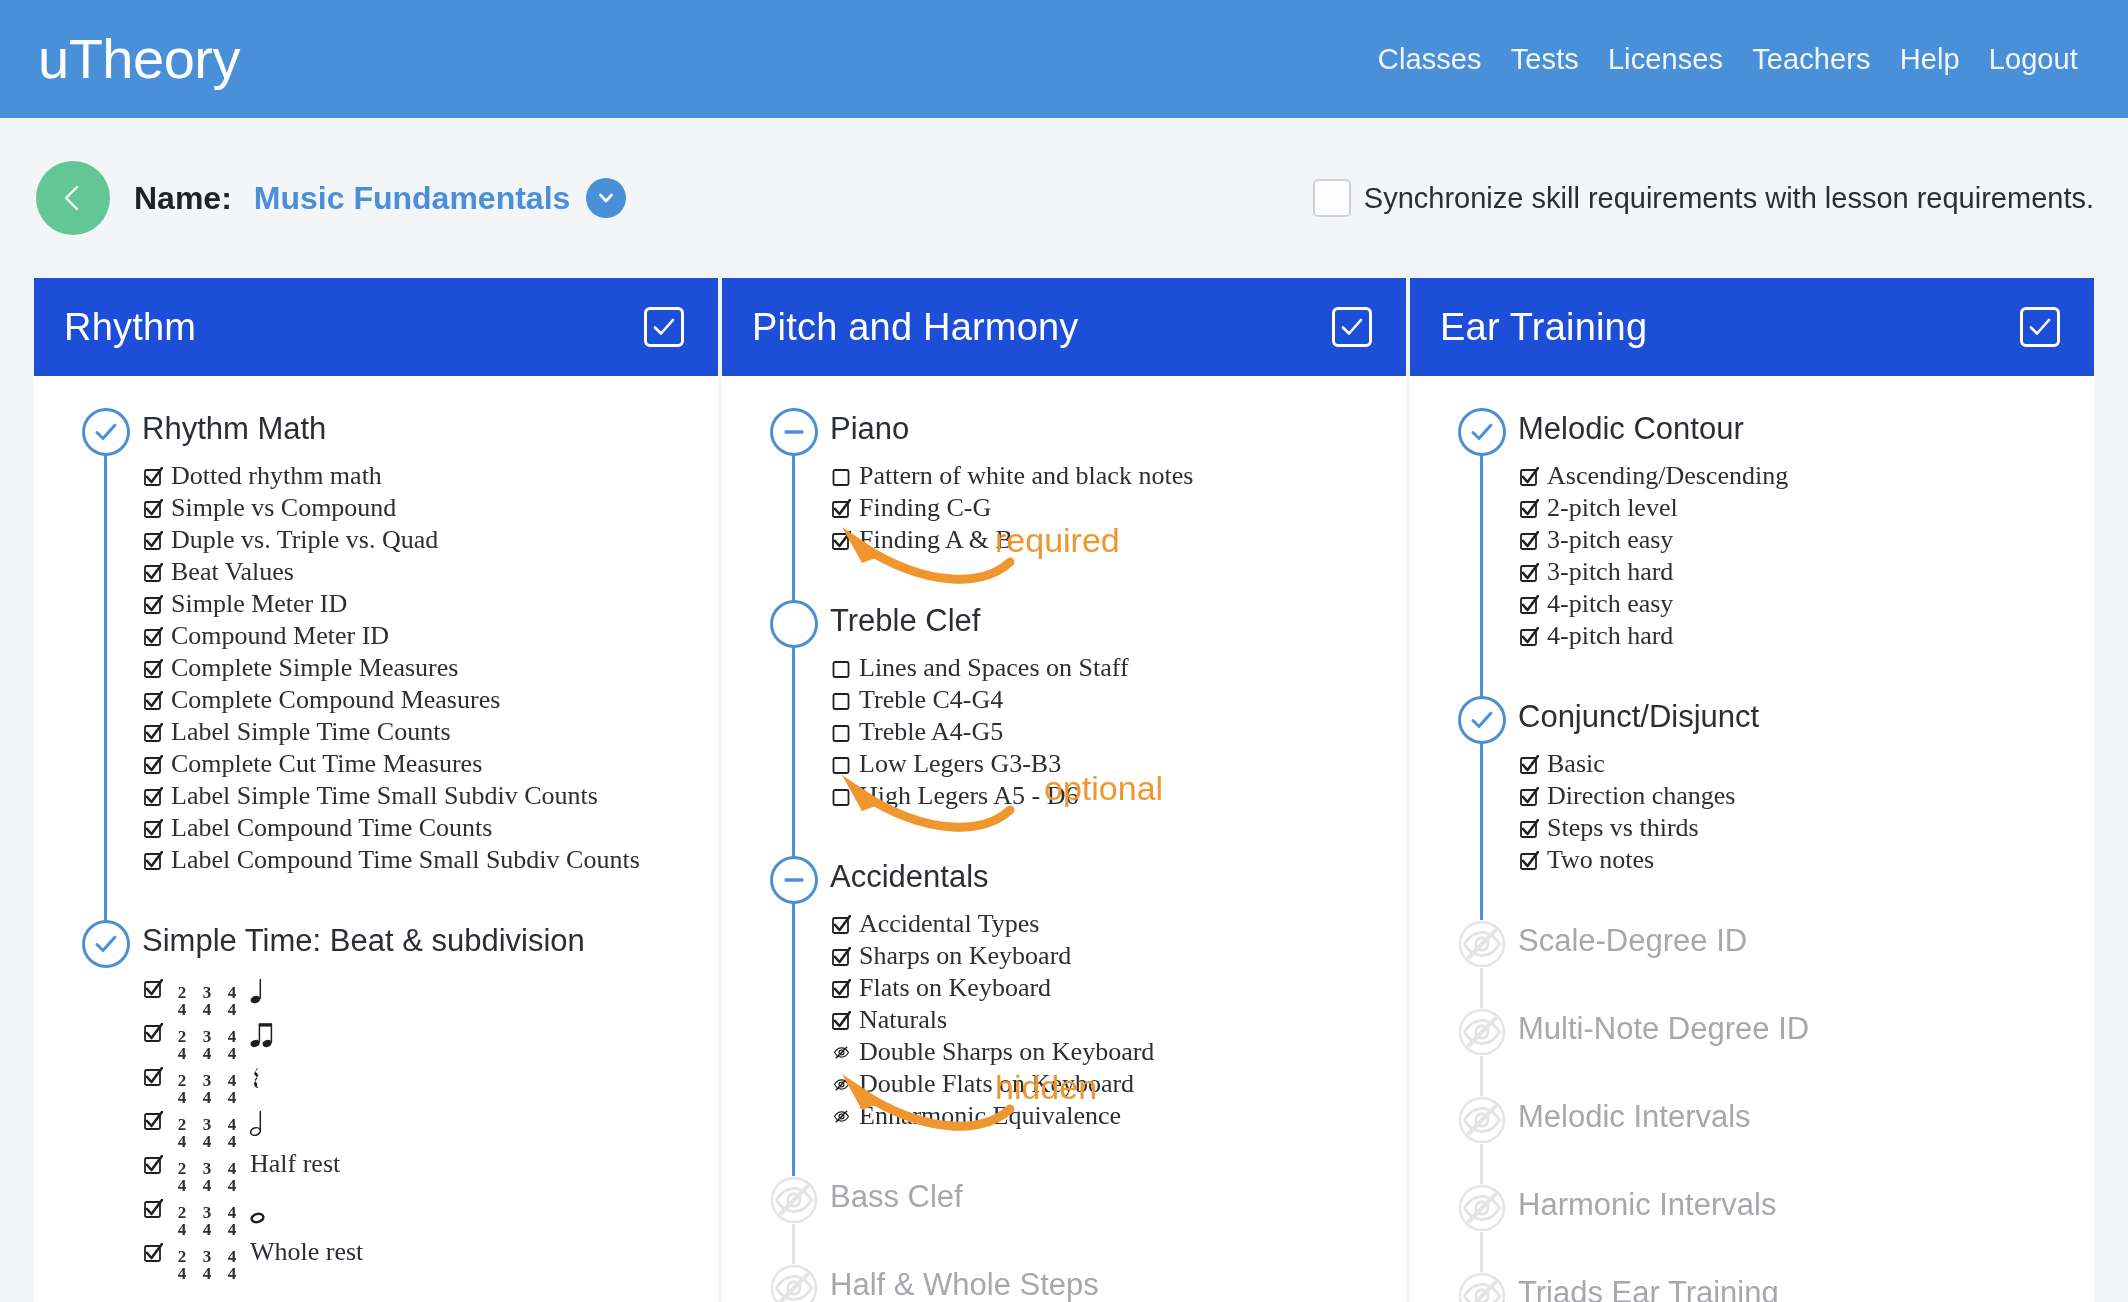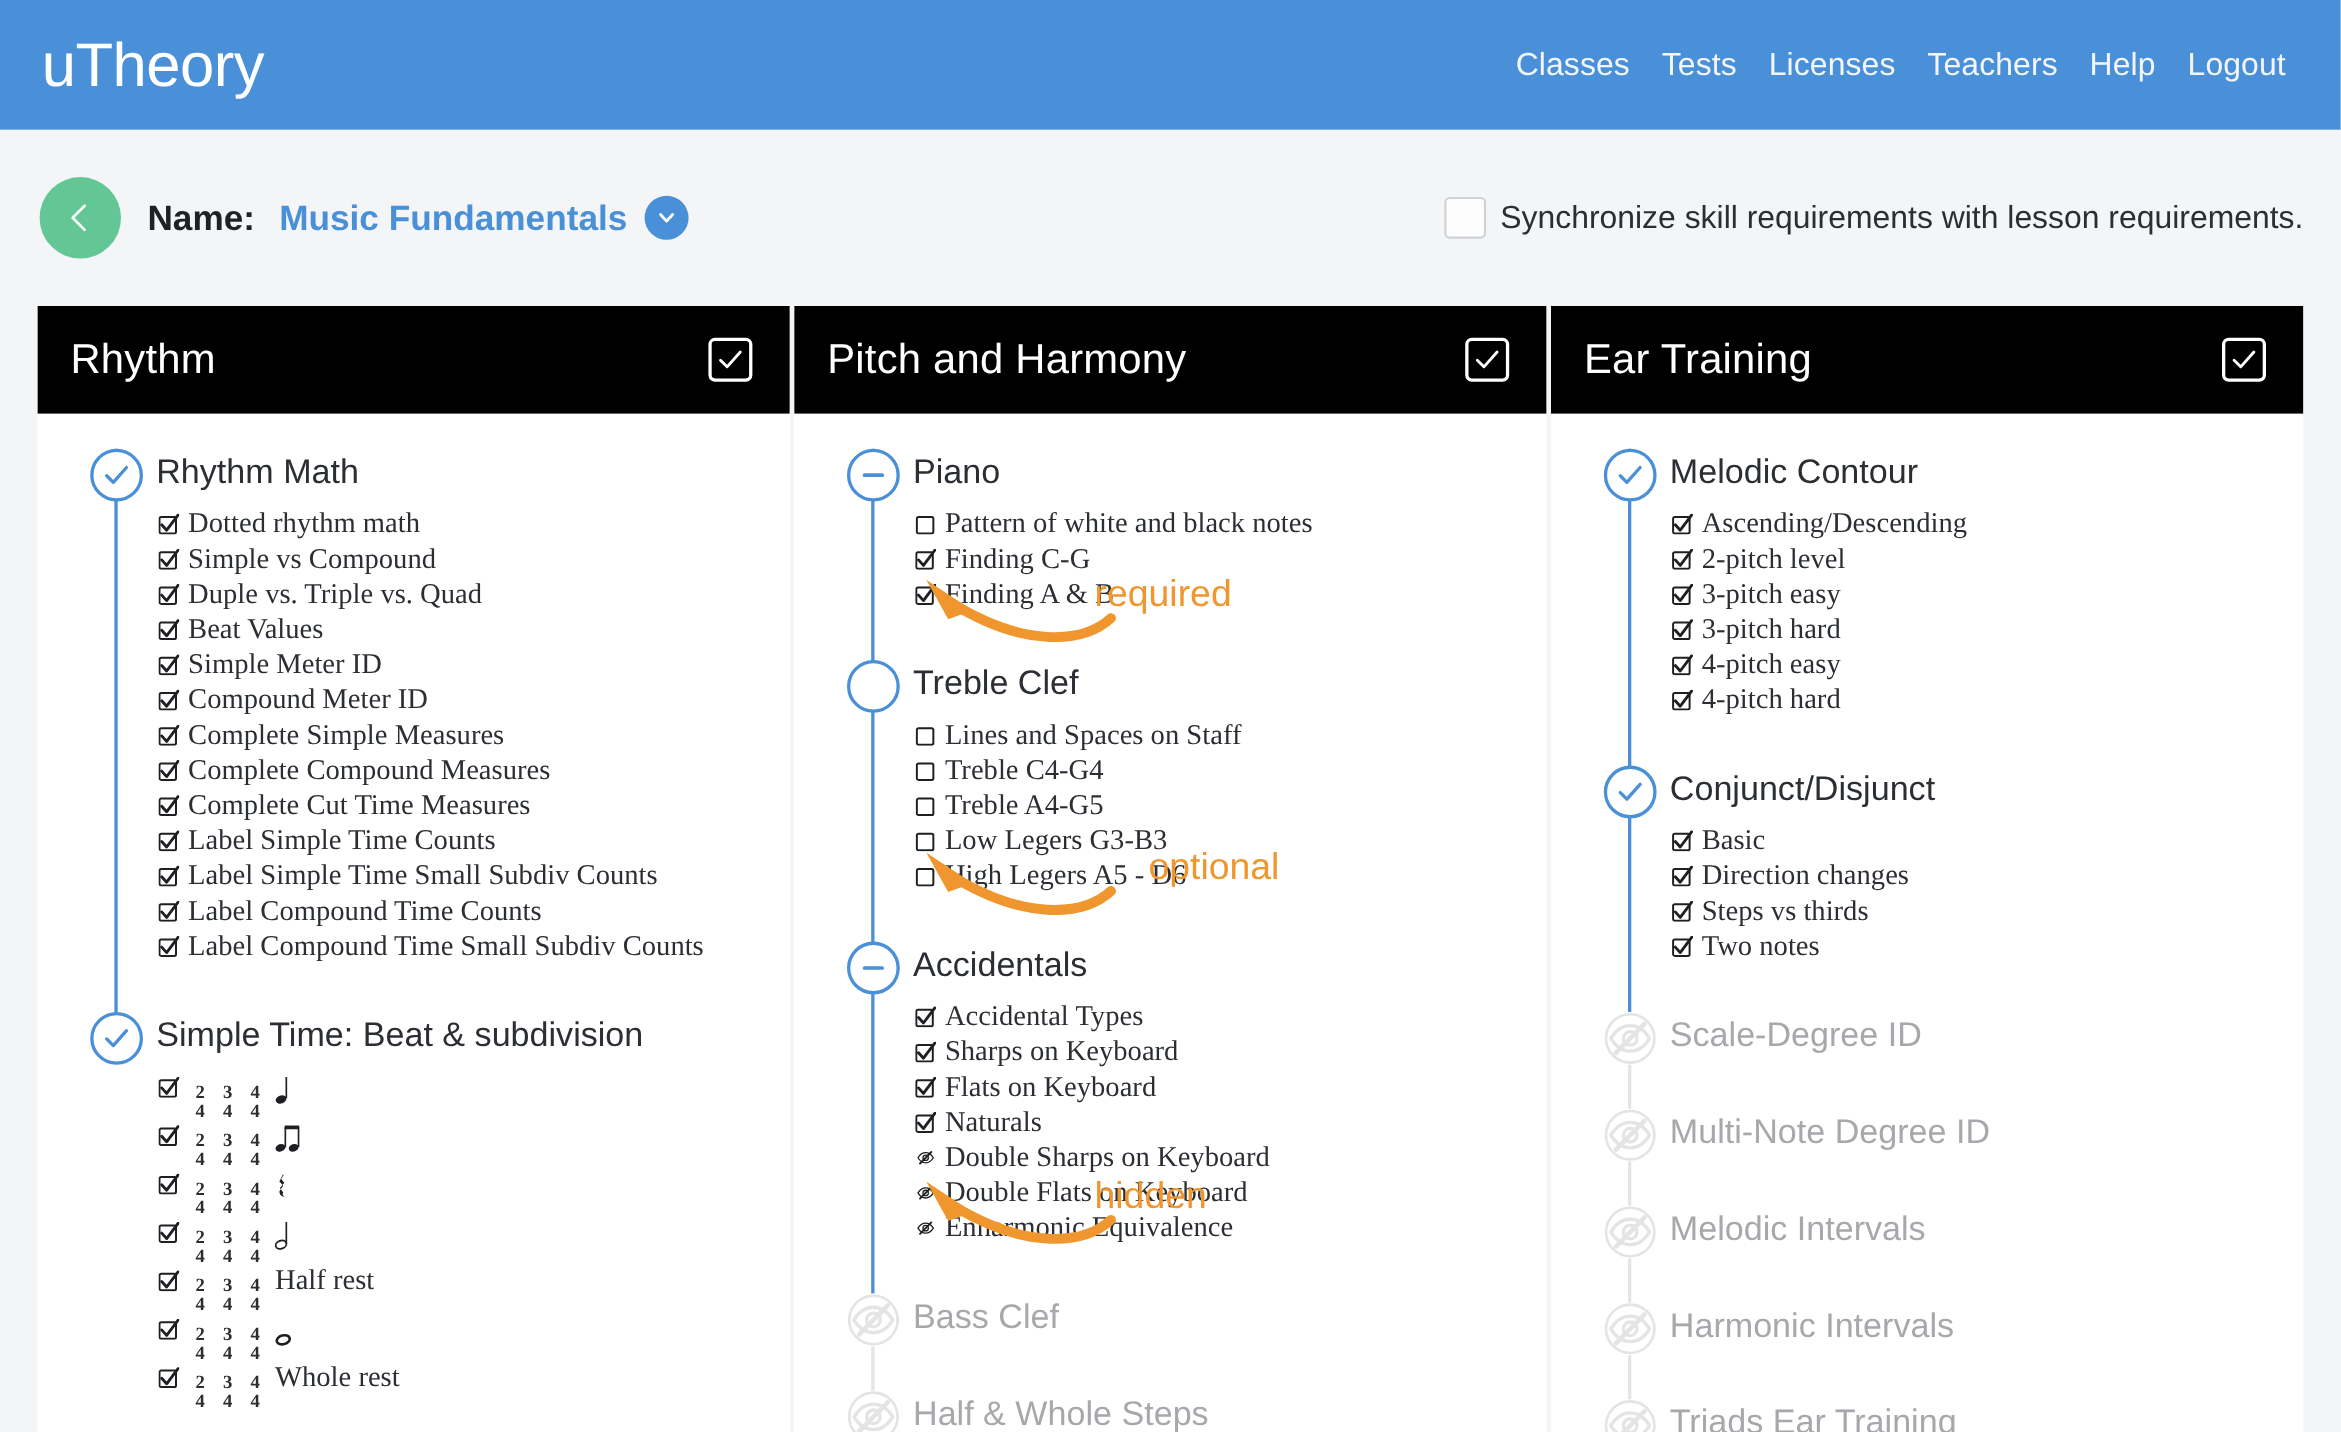--- a/index.html
+++ b/index.html
@@ -110,21 +110,21 @@
   }
   .column {
     flex: 1 1 0;
     background: #ffffff;
     display: flex;
     flex-direction: column;
     min-width: 0;
     overflow: hidden;
   }
   .col-header {
-    background: #000000;
+    background: #1d4ed8;
     height: 98px;
     display: flex;
     align-items: center;
     justify-content: space-between;
     padding: 0 34px 0 30px;
     flex: 0 0 auto;
   }
   .col-title {
     color: #ffffff;
     font-size: 38px;
@@ -351,28 +351,28 @@
                   <rect x="1" y="3" width="15" height="15" rx="1.5" fill="none" stroke="#1d1f22" stroke-width="1.8"></rect>
                   <path d="M3 10 L7.5 15 L18 1" fill="none" stroke="#1d1f22" stroke-width="2.6" stroke-linecap="round" stroke-linejoin="round"></path>
                 </svg></span>
               <span class="item-label">Complete Compound Measures</span>
             </div>
             <div class="item">
               <span class="cb"><svg width="19" height="19" viewBox="0 0 19 19">
                   <rect x="1" y="3" width="15" height="15" rx="1.5" fill="none" stroke="#1d1f22" stroke-width="1.8"></rect>
                   <path d="M3 10 L7.5 15 L18 1" fill="none" stroke="#1d1f22" stroke-width="2.6" stroke-linecap="round" stroke-linejoin="round"></path>
                 </svg></span>
+              <span class="item-label">Label Simple Time Counts</span>
+            </div>
+            <div class="item">
+              <span class="cb"><svg width="19" height="19" viewBox="0 0 19 19">
+                  <rect x="1" y="3" width="15" height="15" rx="1.5" fill="none" stroke="#1d1f22" stroke-width="1.8"></rect>
+                  <path d="M3 10 L7.5 15 L18 1" fill="none" stroke="#1d1f22" stroke-width="2.6" stroke-linecap="round" stroke-linejoin="round"></path>
+                </svg></span>
               <span class="item-label">Complete Cut Time Measures</span>
-            </div>
-            <div class="item">
-              <span class="cb"><svg width="19" height="19" viewBox="0 0 19 19">
-                  <rect x="1" y="3" width="15" height="15" rx="1.5" fill="none" stroke="#1d1f22" stroke-width="1.8"></rect>
-                  <path d="M3 10 L7.5 15 L18 1" fill="none" stroke="#1d1f22" stroke-width="2.6" stroke-linecap="round" stroke-linejoin="round"></path>
-                </svg></span>
-              <span class="item-label">Label Simple Time Counts</span>
             </div>
             <div class="item">
               <span class="cb"><svg width="19" height="19" viewBox="0 0 19 19">
                   <rect x="1" y="3" width="15" height="15" rx="1.5" fill="none" stroke="#1d1f22" stroke-width="1.8"></rect>
                   <path d="M3 10 L7.5 15 L18 1" fill="none" stroke="#1d1f22" stroke-width="2.6" stroke-linecap="round" stroke-linejoin="round"></path>
                 </svg></span>
               <span class="item-label">Label Simple Time Small Subdiv Counts</span>
             </div>
             <div class="item">
               <span class="cb"><svg width="19" height="19" viewBox="0 0 19 19">

